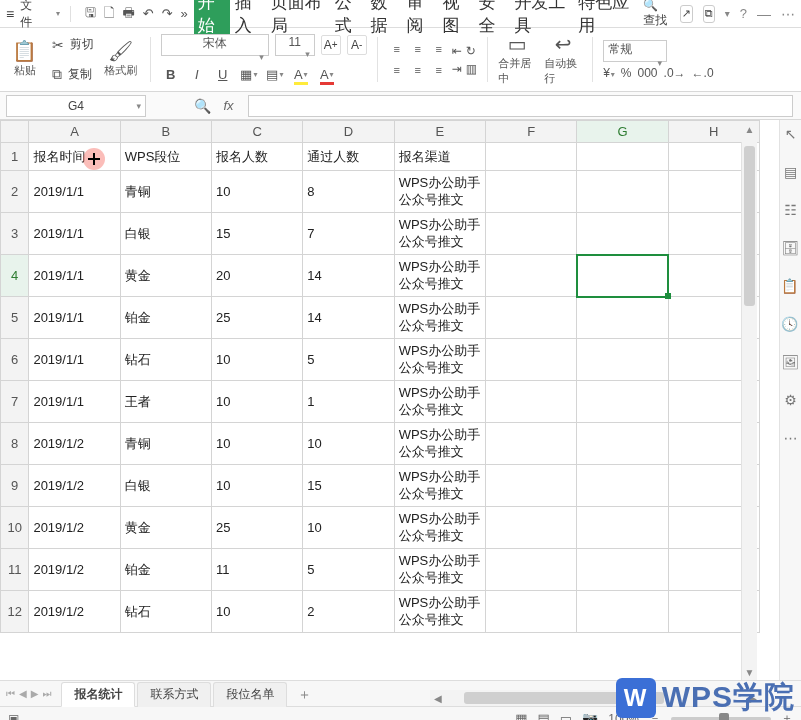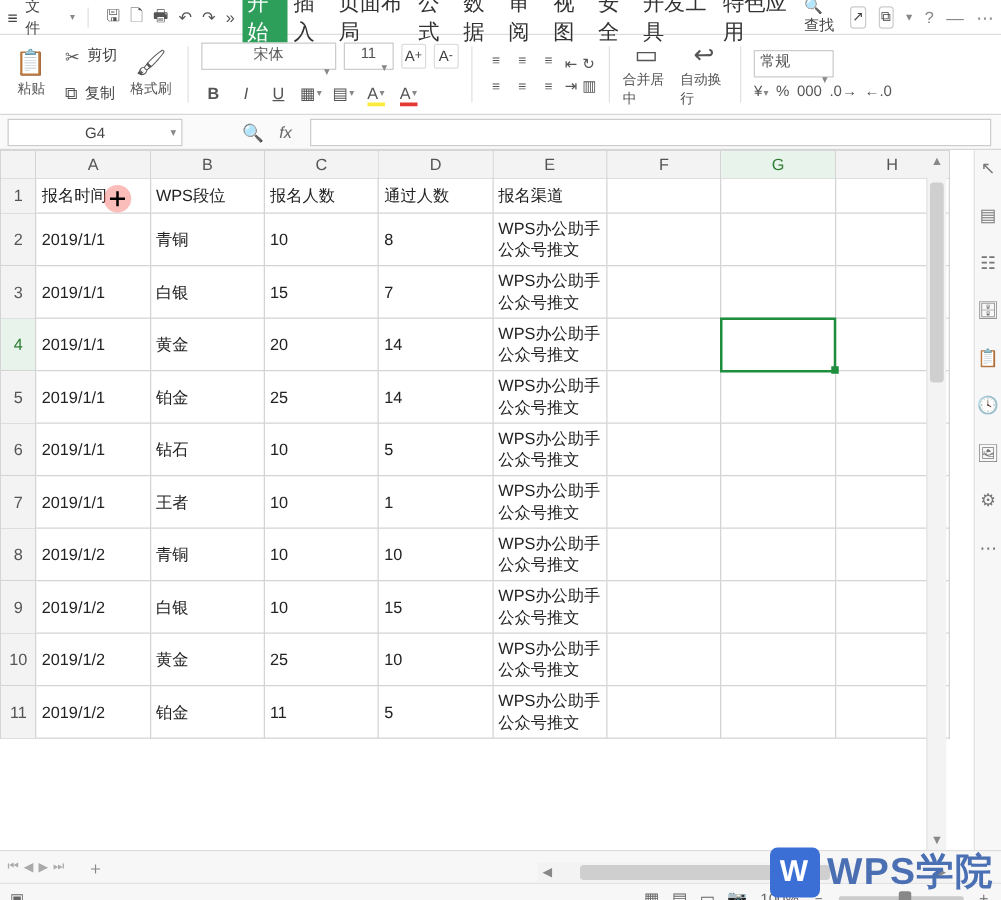--- a/index.html
+++ b/index.html
@@ -424,20 +424,31 @@
             <th class="rowhead">11</th>
             <td class="cell r-align">2019/1/2</td>
             <td class="cell l-align">铂金</td>
             <td class="cell r-align">11</td>
             <td class="cell r-align">5</td>
             <td class="cell l-align wrap">WPS办公助手公众号推文</td>
             <td class="cell"></td>
             <td class="cell"></td>
             <td class="cell"></td>
           </tr>
+          <tr>
+            <th class="rowhead">12</th>
+            <td class="cell r-align">2019/1/2</td>
+            <td class="cell l-align">钻石</td>
+            <td class="cell r-align">10</td>
+            <td class="cell r-align">2</td>
+            <td class="cell l-align wrap">WPS办公助手公众号推文</td>
+            <td class="cell"></td>
+            <td class="cell"></td>
+            <td class="cell"></td>
+          </tr>
         </tbody>
       </table>
     <div class="cursor-marker"></div>
     <div class="vscroll">
       <div class="arr up">▲</div>
       <div class="thumb"></div>
       <div class="arr dn">▼</div>
     </div>
   </div>
   <div class="right-rail">
@@ -453,20 +464,25 @@
   </div>
 </div>
 
 <div class="sheet-tabs">
   <div class="nav">
     <span>⏮</span>
     <span>◀</span>
     <span>▶</span>
     <span>⏭</span>
   </div>
+  <div id="sheet-tabs-holder" style="display:flex; gap:2px;">
+      <div class="stab active">报名统计</div>
+      <div class="stab">联系方式</div>
+      <div class="stab">段位名单</div>
+    </div>
   <div class="stab add">＋</div>
   <div class="hscroll">
     <span class="arr l">◀</span>
     <div class="thumb"></div>
     <span class="arr r">▶</span>
   </div>
 </div>
 
 <div class="statusbar">
   <span>▣</span>

